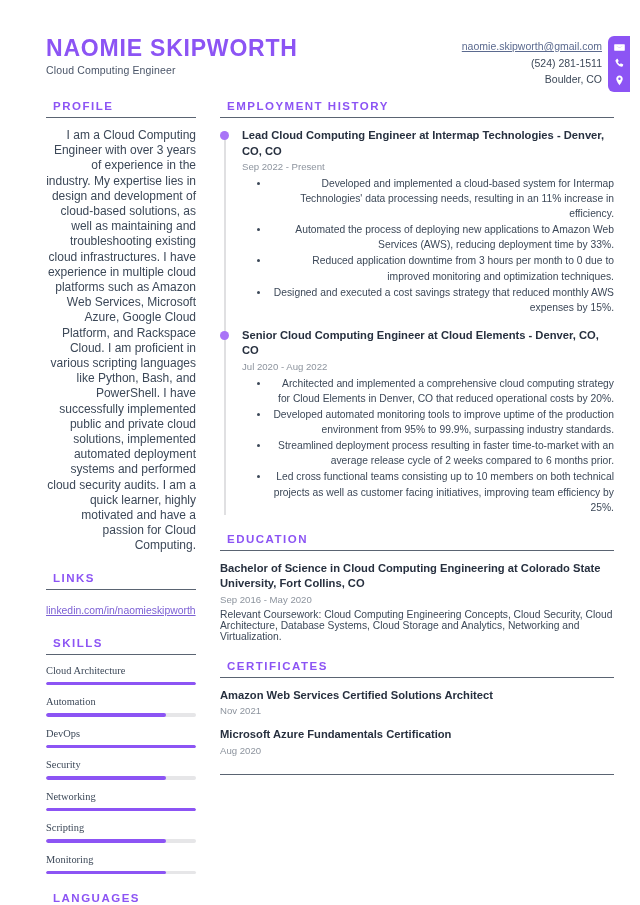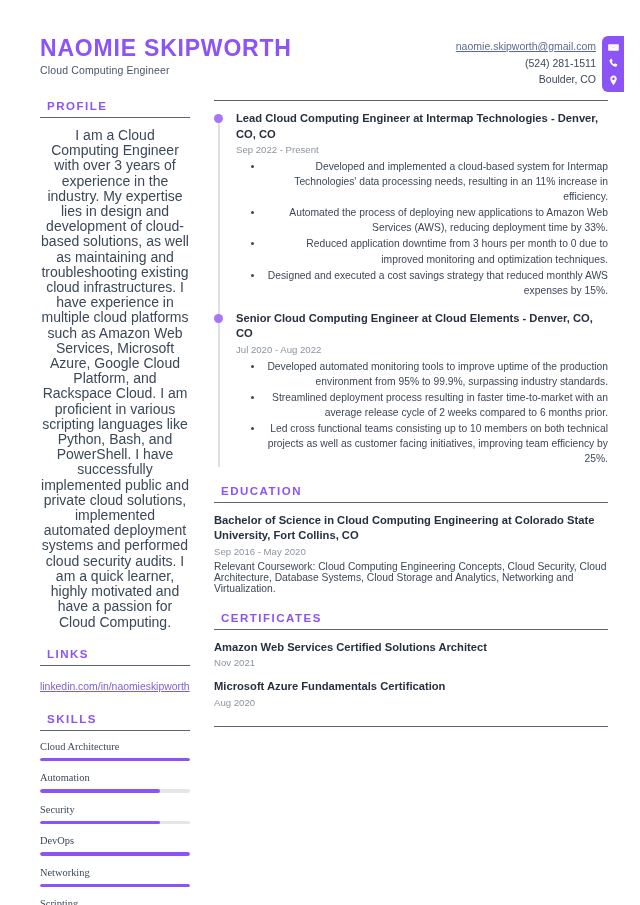--- a/index.html
+++ b/index.html
@@ -13,21 +13,21 @@
     overflow: hidden;
     font-family: "Liberation Sans", sans-serif;
     color: #3c4858;
   }
   .page {
     position: relative;
     width: 640px;
     height: 905px;
     background: #ffffff;
     box-sizing: border-box;
-    padding: 10px 10px 0 4px;
+    padding: 10px 10px 0 10px;
   }
   .sheet {
     position: relative;
     width: 620px;
     height: 895px;
     background: #ffffff;
     overflow: hidden;
   }
 
   
@@ -110,24 +110,24 @@
     text-transform: uppercase;
     margin: 0 0 5px 7px;
   }
   .sec-rule {
     height: 1px;
     background: #5a6472;
     margin-bottom: 10px;
   }
 
   .profile-text {
-    font-size: 14px;
+    font-size: 12px;
     line-height: 15.2px;
     color: #3c4858;
-    text-align: center;
+    text-align: right;
   }
 
   .link-item {
     font-size: 10.4px;
     color: #7b5fd4;
     text-decoration: underline;
     line-height: 16px;
     word-break: break-all;
   }
 
@@ -285,90 +285,92 @@
         </div>
 
         <div class="skill">
           <div class="skill-name">Automation</div>
           <div class="skill-track">
             <div class="skill-fill" style="width: 80%;"></div>
           </div>
         </div>
 
         <div class="skill">
+          <div class="skill-name">DevOps</div>
+          <div class="skill-track">
+            <div class="skill-fill" style="width: 100%;"></div>
+          </div>
+        </div>
+
+        <div class="skill">
           <div class="skill-name">Security</div>
           <div class="skill-track">
             <div class="skill-fill" style="width: 80%;"></div>
           </div>
         </div>
 
         <div class="skill">
-          <div class="skill-name">DevOps</div>
+          <div class="skill-name">Networking</div>
           <div class="skill-track">
             <div class="skill-fill" style="width: 100%;"></div>
           </div>
         </div>
 
         <div class="skill">
-          <div class="skill-name">Networking</div>
+          <div class="skill-name">Scripting</div>
+          <div class="skill-track">
+            <div class="skill-fill" style="width: 80%;"></div>
+          </div>
+        </div>
+
+        <div class="skill">
+          <div class="skill-name">Monitoring</div>
+          <div class="skill-track">
+            <div class="skill-fill" style="width: 80%;"></div>
+          </div>
+        </div>
+      </div>
+
+      <div class="section">
+        <div class="sec-title">LANGUAGES</div>
+        <div class="sec-rule"></div>
+        <div class="skill">
+          <div class="skill-name">Python</div>
           <div class="skill-track">
             <div class="skill-fill" style="width: 100%;"></div>
           </div>
         </div>
-
-        <div class="skill">
-          <div class="skill-name">Scripting</div>
-          <div class="skill-track">
-            <div class="skill-fill" style="width: 80%;"></div>
-          </div>
-        </div>
-
-        <div class="skill">
-          <div class="skill-name">Monitoring</div>
-          <div class="skill-track">
-            <div class="skill-fill" style="width: 80%;"></div>
-          </div>
-        </div>
-      </div>
-
-      <div class="section">
-        <div class="sec-title">LANGUAGES</div>
-        <div class="sec-rule"></div>
-        <div class="skill">
-          <div class="skill-name">Python</div>
-          <div class="skill-track">
-            <div class="skill-fill" style="width: 100%;"></div>
-          </div>
-        </div>
       </div>
 
     </div>
 
     <div class="col-right">
 
       <div class="section">
+        <div class="sec-title">EMPLOYMENT HISTORY</div>
         <div class="sec-rule"></div>
 
         <div class="timeline">
 
           <div class="job">
             <div class="entry-title">Lead Cloud Computing Engineer at Intermap Technologies - Denver, CO, CO</div>
             <div class="entry-date">Sep 2022 - Present</div>
             <ul class="bullets">
               <li>Developed and implemented a cloud-based system for Intermap Technologies' data processing needs, resulting in an 11% increase in efficiency.</li>
               <li>Automated the process of deploying new applications to Amazon Web Services (AWS), reducing deployment time by 33%.</li>
               <li>Reduced application downtime from 3 hours per month to 0 due to improved monitoring and optimization techniques.</li>
               <li>Designed and executed a cost savings strategy that reduced monthly AWS expenses by 15%.</li>
             </ul>
           </div>
 
           <div class="job">
             <div class="entry-title">Senior Cloud Computing Engineer at Cloud Elements - Denver, CO, CO</div>
             <div class="entry-date">Jul 2020 - Aug 2022</div>
             <ul class="bullets">
+              <li>Architected and implemented a comprehensive cloud computing strategy for Cloud Elements in Denver, CO that reduced operational costs by 20%.</li>
               <li>Developed automated monitoring tools to improve uptime of the production environment from 95% to 99.9%, surpassing industry standards.</li>
               <li>Streamlined deployment process resulting in faster time-to-market with an average release cycle of 2 weeks compared to 6 months prior.</li>
               <li>Led cross functional teams consisting up to 10 members on both technical projects as well as customer facing initiatives, improving team efficiency by 25%.</li>
             </ul>
           </div>
 
         </div>
       </div>
 
       <div class="section">

